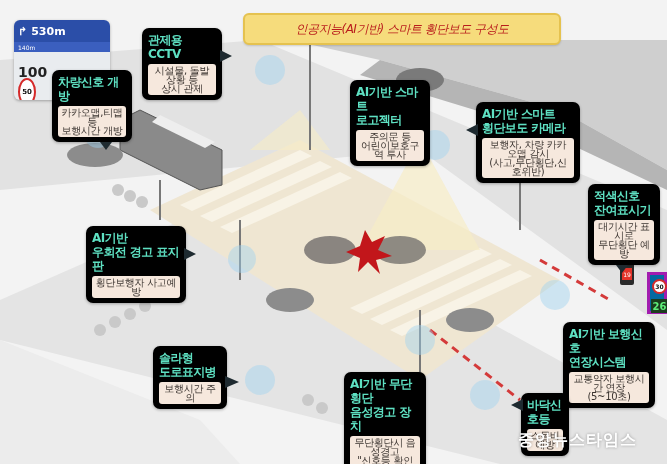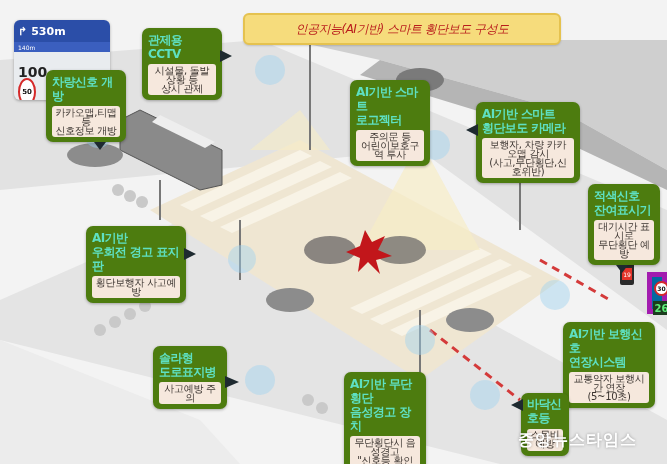--- a/index.html
+++ b/index.html
@@ -5,34 +5,34 @@
   * { box-sizing: border-box; margin: 0; padding: 0; }
   html, body { width: 667px; height: 464px; overflow: hidden; background: #ffffff; }
   body { font-family: "DejaVu Sans", sans-serif; position: relative; }
   .scene { position: absolute; left: 0; top: 0; width: 667px; height: 464px; overflow: hidden; background: #f3f3f3; }
   .abs { position: absolute; }
 
   
   .title-box { position: absolute; left: 243px; top: 13px; width: 318px; height: 32px; background: #f6dc7c; border: 2px solid #e5c24f; border-radius: 6px; display: flex; align-items: center; justify-content: center; font-size: 12px; color: #b91c1c; letter-spacing: -0.5px; box-shadow: 0 1px 2px rgba(0,0,0,0.15); z-index: 20; font-style: italic; }
 
   
-  .callout { position: absolute; background: #4d7c0f; border-radius: 7px; padding: 5px 6px 5px 6px; z-index: 15; box-shadow: 0 1px 3px rgba(0,0,0,0.3); }
+  .callout { position: absolute; background: #000000; border-radius: 7px; padding: 5px 6px 5px 6px; z-index: 15; box-shadow: 0 1px 3px rgba(0,0,0,0.3); }
   .callout .head { color: #5ee0c2; font-weight: bold; font-size: 12px; line-height: 14px; letter-spacing: -0.6px; }
   .callout .body { background: #f6e8dd; color: #3b3430; font-size: 10px; line-height: 9px; text-align: center; border-radius: 3px; padding: 2px 3px; margin-top: 3px; letter-spacing: -0.3px; }
   .tail { position: absolute; width: 0; height: 0; }
 
   .watermark { position: absolute; left: 518px; top: 430px; font-size: 16px; color: #ffffff; font-weight: bold; letter-spacing: 1px; text-shadow: 0 0 3px rgba(0,0,0,0.35); z-index: 30; }
 
   .nav-card { position: absolute; left: 14px; top: 20px; width: 96px; height: 80px; border-radius: 6px; overflow: hidden; background: #e9ecef; z-index: 14; box-shadow: 0 1px 3px rgba(0,0,0,0.3); }
   .nav-top { background: #2b4ea8; height: 22px; color: #fff; font-size: 11px; font-weight: bold; padding: 2px 4px; display: flex; align-items: center; gap: 4px; }
   .nav-bar2 { background: #3b5fbf; height: 10px; color: #fff; font-size: 6px; padding: 1px 4px; display:flex; align-items:center; gap:3px;}
   .speed { position: absolute; left: 4px; top: 58px; width: 18px; height: 28px; border-radius: 50%; background: #fff; border: 2.5px solid #d52a2a; font-size: 7px; font-weight: bold; display: flex; align-items: center; justify-content: center; color:#111; }
   .dist { position: absolute; left: 4px; top: 44px; font-size: 14px; font-weight: bold; color: #222; }
 
-  .sign-board { position: absolute; left: 647px; top: 272px; width: 20px; height: 42px; background: #0369a1; border: 5px solid #a21caf; z-index: 12; }
+  .sign-board { position: absolute; left: 647px; top: 272px; width: 20px; height: 42px; background: #0369a1; border: 3px solid #a21caf; z-index: 12; }
   .sign-board .lim { position: absolute; left: 2px; top: 4px; width: 15px; height: 15px; border: 2px solid #d52a2a; border-radius: 50%; background: #fff; font-size: 6px; font-weight: bold; display:flex; align-items:center; justify-content:center; color:#111;}
   .sign-board .cnt { position: absolute; left: 1px; top: 24px; width: 17px; height: 14px; background: #1b3d1e; color: #5ef07a; font-size: 10px; font-weight: bold; display:flex; align-items:center; justify-content:center; }
 
   .tlight { position: absolute; left: 620px; top: 253px; width: 14px; height: 32px; background: #2a2a2a; border-radius: 2px; z-index: 12; }
   .tlight .l1 { position:absolute; left:3px; top:3px; width:8px; height:8px; border-radius:50%; background:#c94a2a; }
   .tlight .l2 { position:absolute; left:2px; top:15px; width:10px; height:12px; background:#e3332a; color:#fff; font-size:6px; display:flex; align-items:center; justify-content:center; }
   .glow { position: absolute; border-radius: 50%; background: rgba(160,210,240,0.45); z-index: 6; }
 </style>
 </head>
 <body>
@@ -114,24 +114,24 @@
       <span>↱</span>
       <span>530m</span>
     </div>
     <div class="nav-bar2">
       <span>140m</span>
     </div>
     <div class="dist">100</div>
     <div class="speed">50</div>
   </div>
 
-  <div class="callout" style="left:46px;top:70px;width:80px;">
+  <div class="callout" style="left:52px;top:70px;width:80px;">
     <div class="head">차량신호 개방</div>
     <div class="body" style="white-space:pre-line">카카오맵,티맵 등
-신호정보 개방</div>
+보행시간 개방</div>
     <div class="tail" style="left:48px;bottom:-8px;border-left:6px solid transparent;border-right:6px solid transparent;border-top:8px solid #1e2a30;"></div>
   </div>
 
   <div class="callout" style="left:142px;top:28px;width:80px;">
     <div class="head">관제용 CCTV</div>
     <div class="body" style="white-space:pre-line">시설물, 돌발상황 등
 상시 관제</div>
     <div class="tail" style="right:-10px;top:22px;border-top:6px solid transparent;border-bottom:6px solid transparent;border-left:12px solid #1e2a30;"></div>
   </div>
 
@@ -161,39 +161,39 @@
   <div class="callout" style="left:86px;top:226px;width:100px;">
     <div class="head" style="white-space:pre-line">AI기반
 우회전 경고 표지판</div>
     <div class="body">횡단보행자 사고예방</div>
     <div class="tail" style="right:-10px;top:22px;border-top:6px solid transparent;border-bottom:6px solid transparent;border-left:12px solid #1e2a30;"></div>
   </div>
 
   <div class="callout" style="left:153px;top:346px;width:74px;">
     <div class="head" style="white-space:pre-line">솔라형
 도로표지병</div>
-    <div class="body">사고예방 주의</div>
+    <div class="body">보행시간 주의</div>
     <div class="tail" style="right:-12px;top:30px;border-top:6px solid transparent;border-bottom:6px solid transparent;border-left:14px solid #1e2a30;"></div>
   </div>
 
   <div class="callout" style="left:344px;top:372px;width:82px;">
     <div class="head" style="white-space:pre-line">AI기반 무단횡단
 음성경고 장치</div>
     <div class="body" style="white-space:pre-line">무단횡단시 음성경고
 "신호등 확인하세요"</div>
   </div>
 
   <div class="callout" style="left:563px;top:322px;width:92px;">
     <div class="head" style="white-space:pre-line">AI기반 보행신호
 연장시스템</div>
     <div class="body" style="white-space:pre-line">교통약자 보행시간 연장
 (5~10초)</div>
   </div>
 
-  <div class="callout" style="left:521px;top:393px;width:48px;font-family:Liberation Mono, monospace;">
+  <div class="callout" style="left:521px;top:393px;width:48px;">
     <div class="head">바닥신호등</div>
     <div class="body">스몸비 예방</div>
     <div class="tail" style="left:-10px;top:6px;border-top:6px solid transparent;border-bottom:6px solid transparent;border-right:12px solid #1e2a30;"></div>
   </div>
 
   <div class="tlight">
     <div class="l1"></div>
     <div class="l2">19</div>
   </div>
 

